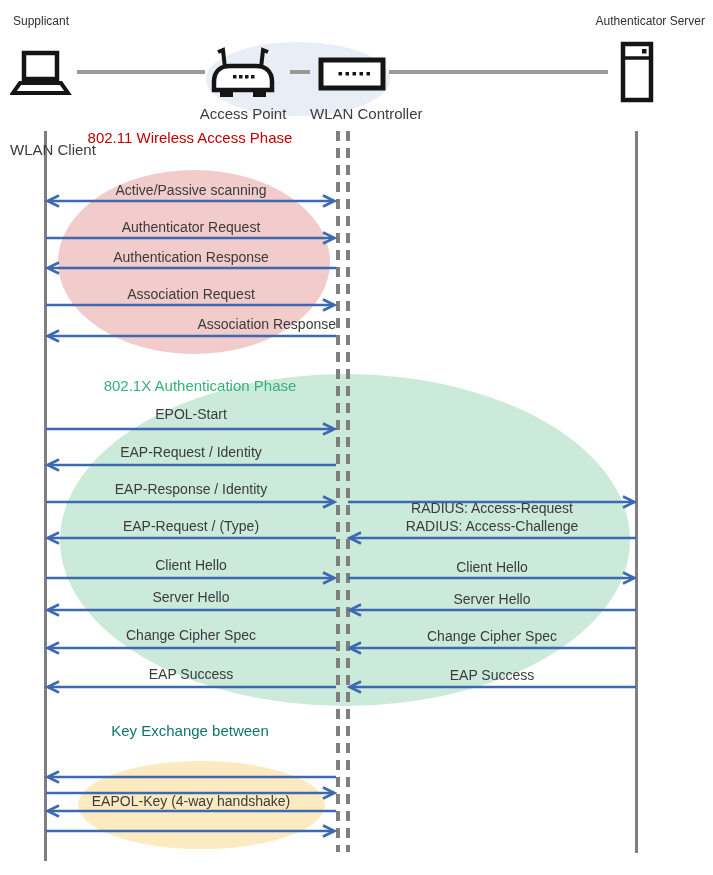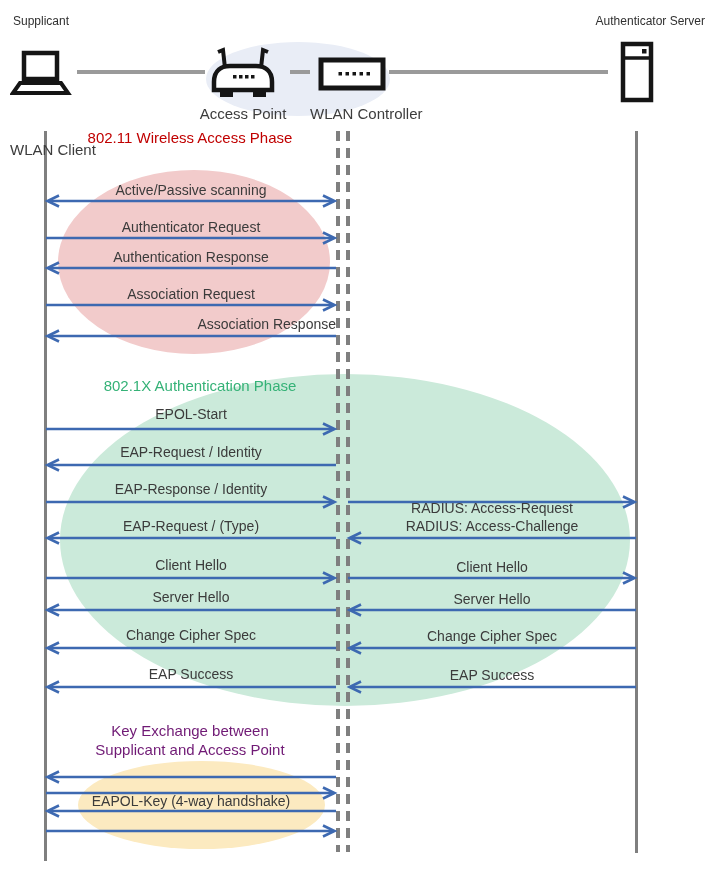--- a/index.html
+++ b/index.html
@@ -107,23 +107,22 @@
   <div id="phases">
       <div class="phase-ellipse" style="left: 58px; top: 170px; width: 272px; height: 184px; background: rgb(242, 203, 203);"></div>
       <div class="phase-title" style="left: 80px; top: 128px; width: 220px; color: rgb(192, 0, 0);">
         <div>802.11 Wireless Access Phase</div>
       </div>
       <div class="phase-ellipse" style="left: 60px; top: 374px; width: 570px; height: 332px; background: rgb(203, 234, 218);"></div>
       <div class="phase-title" style="left: 90px; top: 376px; width: 220px; color: rgb(53, 178, 119);">
         <div>802.1X Authentication Phase</div>
       </div>
       <div class="phase-ellipse" style="left: 78px; top: 761px; width: 247px; height: 88px; background: rgb(252, 234, 192);"></div>
-      <div class="phase-title" style="left: 70px; top: 721px; width: 240px; color: #701a75;">
+      <div class="phase-title" style="left: 70px; top: 721px; width: 240px; color: #0f766e;">
         <div>Key Exchange between</div>
-        <div>Supplicant and Access Point</div>
       </div>
     </div>
 
   <div id="messages">
       <svg width="290" height="14" class="msg-arrow" style="left: 46px; top: 194px;">
         <line x1="3" x2="287" y1="7" y2="7" stroke="#3D69B1" stroke-width="2.4"></line>
         <polyline points="277,1.5 288.5,7 277,12.5" fill="none" stroke="#3D69B1" stroke-width="2.6"></polyline>
         <polyline points="13,1.5 1.5,7 13,12.5" fill="none" stroke="#3D69B1" stroke-width="2.6"></polyline>
       </svg>
       <div class="msg-label" style="left: 46px; top: 182px; width: 290px;">Active/Passive scanning</div>

